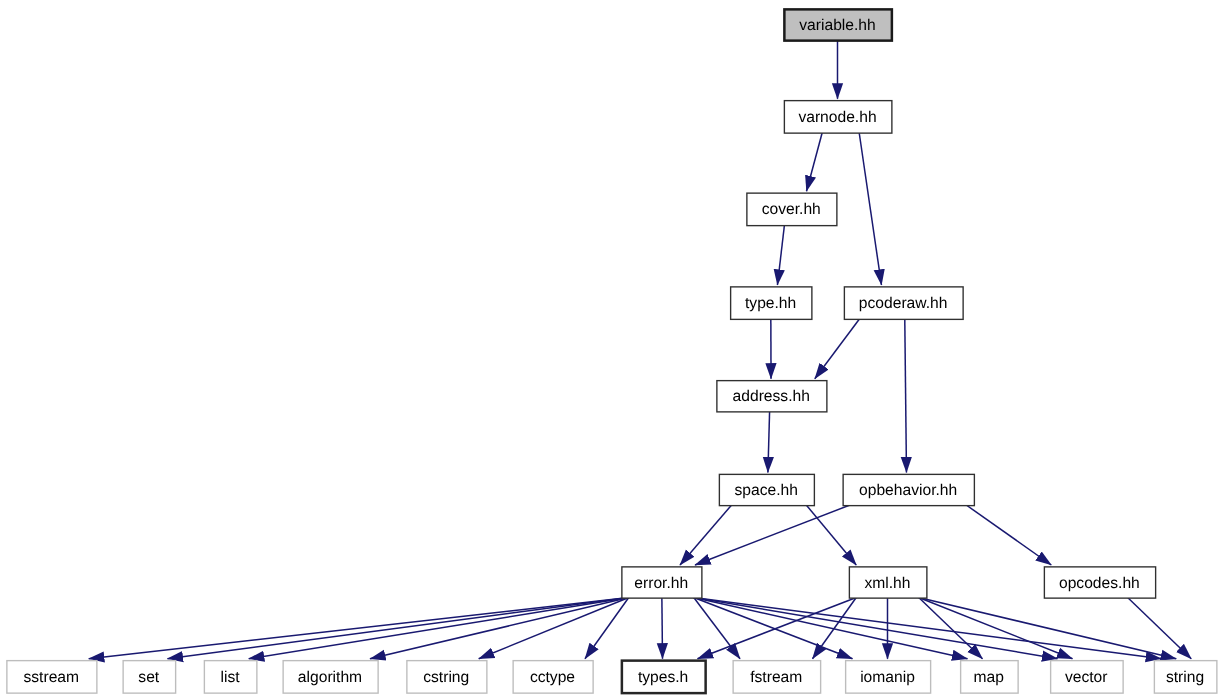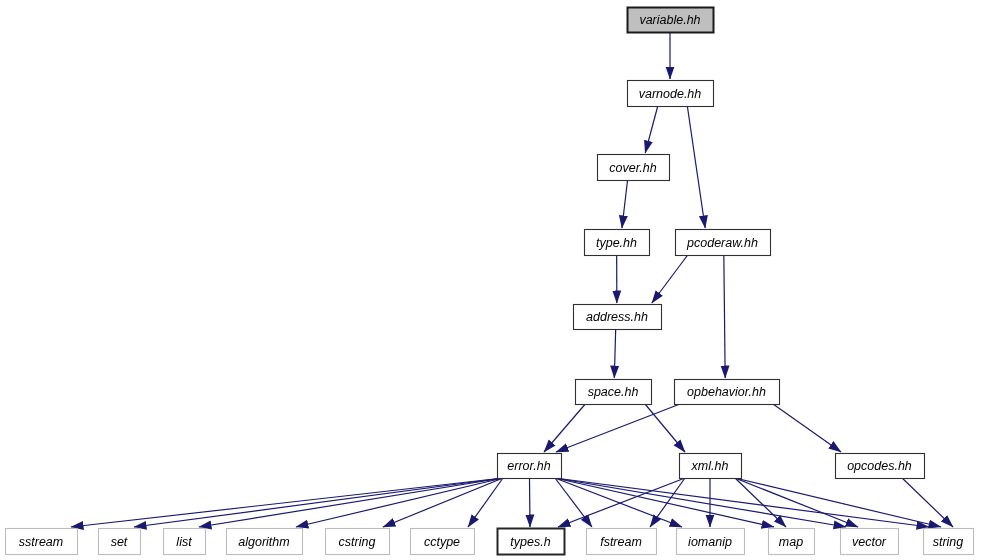--- a/index.html
+++ b/index.html
@@ -1,17 +1,17 @@
 <!DOCTYPE html>
 <html><head>
 <meta charset="utf-8">
 <style>
   html, body { margin: 0; padding: 0; background: #ffffff; }
   body { font-family: "Liberation Sans", sans-serif; }
-  #stage { position: relative; width: 983px; height: 560px; background: #ffffff; overflow: hidden; font-style: italic; }
+  #stage { position: relative; width: 983px; height: 560px; background: #ffffff; overflow: hidden; }
   svg { display: block; }
   .node-rect { fill: #ffffff; }
   .node-rect.root { fill: #bfbfbf; stroke: #1a1a1a; stroke-width: 2; }
   .node-rect.internal { stroke: #303030; stroke-width: 1.1; }
   .node-rect.documented { stroke: #262626; stroke-width: 2; }
   .node-rect.external { stroke: #bdbdbd; stroke-width: 1.1; }
   .node-label { font-family: "Liberation Sans", sans-serif; font-size: 12.5px; fill: #000000; text-anchor: middle; }
   .edge-line { stroke: #191970; stroke-width: 1.2; fill: none; }
 </style>
 </head>

